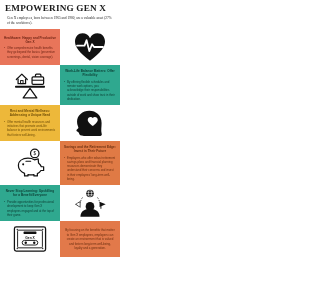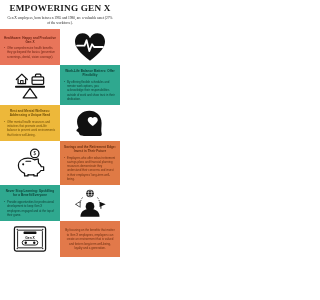--- a/index.html
+++ b/index.html
@@ -6,21 +6,21 @@
   * { margin:0; padding:0; box-sizing:border-box; }
   html,body { width:120px; height:300px; }
   body {
     font-family:"Liberation Sans", sans-serif;
     background:#ffffff;
     overflow:hidden;
   }
   .poster { width:120px; height:300px; position:relative; background:#fff; display:flex; flex-direction:column; }
 
   
-  .header { padding:4px 5px 3px 5px; background:#ffffff; text-align:center; }
+  .header { padding:4px 5px 3px 5px; background:#ffffff; text-align:left; }
   .title {
     font-family:"Liberation Serif", serif;
     font-weight:bold;
     font-size:9.2px;
     letter-spacing:0.2px;
     color:#1a1a1a;
     line-height:1.05;
   }
   .subtitle {
     font-family:"Liberation Serif", serif;

